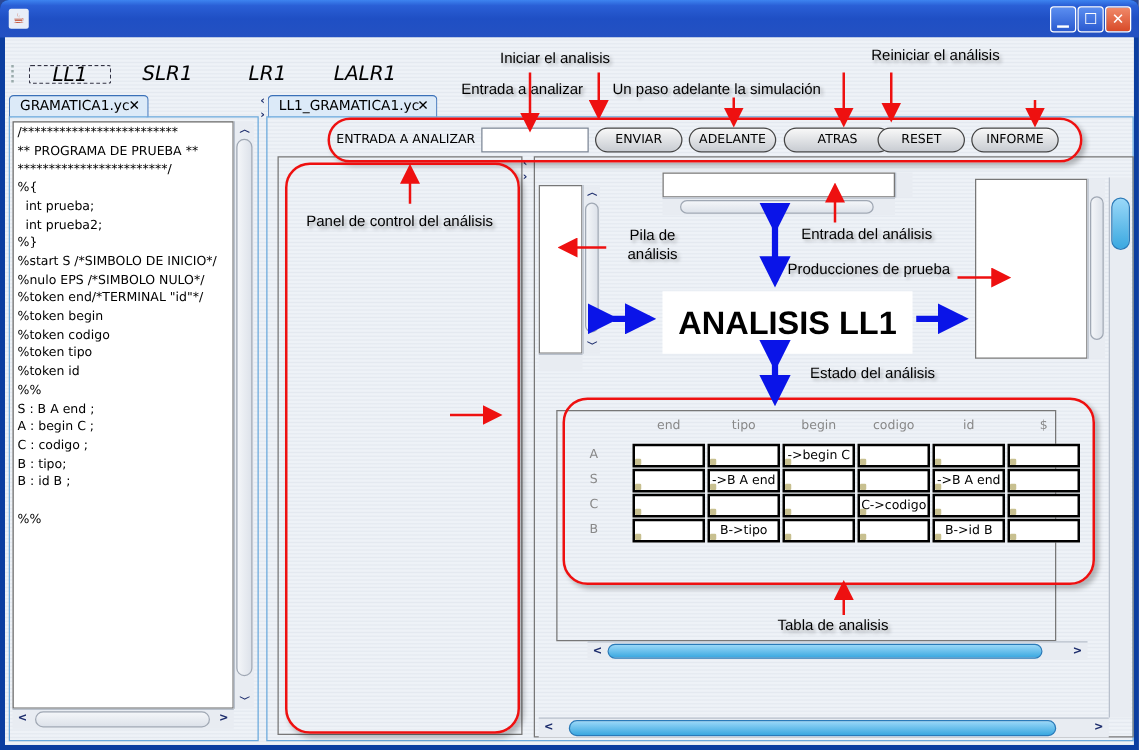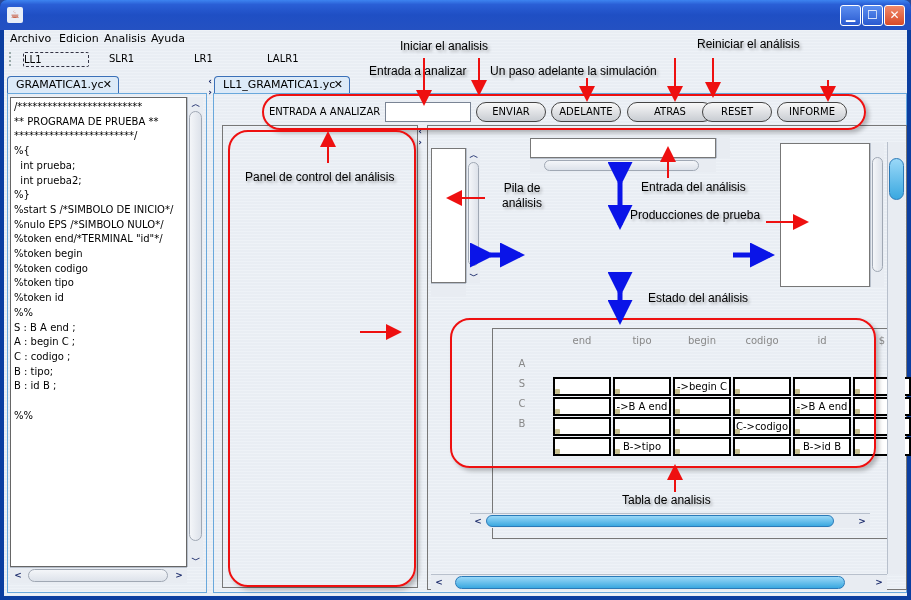--- a/index.html
+++ b/index.html
@@ -8,21 +8,21 @@
   .titlebar { position: absolute; left: 0; top: 0; width: 911px; height: 30px; background: linear-gradient(#3d84f0 0%, #2a5fd6 15%, #1f4fc4 50%, #2451c2 100%); border-radius: 7px 7px 0 0; }
   .titlebar .appicon { position: absolute; left: 7px; top: 7px; width: 16px; height: 16px; background: #e8eef8; border-radius: 2px; font-size: 11px; line-height: 16px; text-align: center; color: #c04020; }
   .wbtn { position: absolute; top: 5px; width: 21px; height: 21px; border: 1px solid #fff; border-radius: 3px; background: linear-gradient(#5b8ef0, #2a5ad0); color: #fff; text-align: center; line-height: 19px; font-weight: bold; font-size: 12px; }
   .wbtn.close { background: linear-gradient(#f08a6a, #d84a28); }
   .client { position: absolute; left: 4px; top: 30px; width: 903px; height: 566px; background: #eef2f7;
     background-image: repeating-linear-gradient(#eef2f7 0px, #eef2f7 1px, #e4e9f0 2px, #eef2f7 3px); }
   .menubar { position: absolute; left: 0; top: 0; width: 903px; height: 18px; }
   .menu-item { position: absolute; top: 2px; font-size: 11px; color: #000; }
   .toolbar { position: absolute; left: 0; top: 20px; width: 903px; height: 20px; }
   .grip { position: absolute; left: 5px; top: 2px; width: 3px; height: 14px; border-left: 2px dotted #9aa; }
-  .tb-btn { position: absolute; top: 2px; height: 15px; font-size: 10px; line-height: 14px; color: #000; }
+  .tb-btn { position: absolute; top: 2px; height: 15px; font-size: 16px; text-align: center; line-height: 14px; color: #000; font-style: italic; }
   .tb-btn.sel { border: 1px dashed #334; border-radius: 2px; }
   .tab { position: absolute; height: 18px; background: #dceaf8; border: 1px solid #3a70b8; border-bottom: none; border-radius: 4px 4px 0 0; font-size: 11px; line-height: 16px; padding-left: 8px; }
   .tab .x { position: absolute; right: 6px; top: 0; font-size: 11px; }
   .panel-border { position: absolute; border: 1px solid #69a8dc; }
   .editor { position: absolute; background: #fff; border: 1px solid #666; font-family: "DejaVu Sans", sans-serif; font-size: 10px; line-height: 14.7px; padding: 2px 0 0 3px; white-space: pre; color: #000; overflow: hidden; }
   .vscroll { position: absolute; background: #e8ecf2; border-left: 1px solid #b8c0cc; }
   .hscroll { position: absolute; background: #e8ecf2; border-top: 1px solid #b8c0cc; }
   .thumb-v { position: absolute; left: 1px; right: 1px; border: 1px solid #a0a8b4; border-radius: 8px; background: linear-gradient(90deg, #f4f6f9, #dde2ea); }
   .thumb-h { position: absolute; top: 1px; bottom: 1px; border: 1px solid #a0a8b4; border-radius: 8px; background: linear-gradient(#f4f6f9, #dde2ea); }
   .thumb-blue { background: linear-gradient(#9ad8f8, #3aa8e0); border-color: #2a7ab8; }
@@ -31,43 +31,37 @@
   .input-box { position: absolute; background: #fff; border: 1px solid #7a8494; }
   .pill { position: absolute; height: 20px; border: 1px solid #444; border-radius: 10px; background: linear-gradient(#f8f8f8, #c8ccd2); font-size: 10px; text-align: center; line-height: 18px; color: #000; }
   .box { position: absolute; border: 1px solid #777; }
   .white { background: #fff; }
   .annot { position: absolute; font-family: "Liberation Sans", sans-serif; font-size: 12px; color: #000; text-shadow: 2px 2px 3px rgba(0,0,0,0.3); white-space: nowrap; }
   .annot.center { text-align: center; white-space: normal; line-height: 15px; }
   .redbox { position: absolute; border: 2px solid #ee1010; border-radius: 20px; box-shadow: 3px 3px 4px rgba(0,0,0,0.25); }
   .big-title { position: absolute; background: #fff; font-family: "Liberation Sans", sans-serif; font-weight: bold; font-size: 26px; text-align: center; color: #000; }
   .th { position: absolute; font-size: 10px; color: #888; text-align: center; }
   .rh { position: absolute; font-size: 10px; color: #888; text-align: center; }
-  .cell { position: absolute; height: 19px; background: #fff; border: 2px solid #000; font-size: 10px; text-align: center; line-height: 15px; color: #000; margin-top: 22px; }
+  .cell { position: absolute; height: 19px; background: #fff; border: 2px solid #000; font-size: 10px; text-align: center; line-height: 15px; color: #000; }
   .cell .lock { position: absolute; left: 0; bottom: 0; width: 5px; height: 5px; background: #c8c090; border-radius: 1px; }
   svg.overlay { position: absolute; left: 0; top: 0; pointer-events: none; }
 </style>
 </head>
 <body>
 
 <div class="window">
   <div class="titlebar">
     <div class="appicon">☕</div>
     <div class="wbtn" style="left:840px">▁</div>
     <div class="wbtn" style="left:862px">☐</div>
     <div class="wbtn close" style="left:884px">✕</div>
   </div>
 
   <div class="client">
 
-    <div class="menubar">
-      <span class="menu-item" style="left:6px">Archivo</span>
-      <span class="menu-item" style="left:55px">Edicion</span>
-      <span class="menu-item" style="left:100px">Analisis</span>
-      <span class="menu-item" style="left:147px">Ayuda</span>
-    </div>
 
     <div class="toolbar">
       <div class="grip"></div>
       <div class="tb-btn sel" style="left:19px;width:66px">LL1</div>
       <div class="tb-btn" style="left:105px;width:50px">SLR1</div>
       <div class="tb-btn" style="left:190px;width:40px">LR1</div>
       <div class="tb-btn" style="left:263px;width:50px">LALR1</div>
     </div>
 
     <div class="tab" style="left:3px;top:46px;width:112px">
@@ -117,27 +111,28 @@
       <div class="arrow" style="left:1px;bottom:1px;width:12px">﹀</div>
     </div>
     <div class="hscroll" style="left:427px;top:253px;width:35px;height:14px"></div>
 
     <div class="box white" style="left:526px;top:108px;width:186px;height:20px"></div>
     <div class="vscroll" style="left:712px;top:108px;width:14px;height:20px"></div>
     <div class="hscroll" style="left:526px;top:128px;width:186px;height:14px">
       <div class="thumb-h" style="left:14px;width:155px"></div>
     </div>
 
+    <div class="big-title" style="left:526px;top:203px;width:200px;height:50px;line-height:50px">ANALISIS LL1</div>
 
     <div class="box white" style="left:776px;top:113px;width:90px;height:144px"></div>
     <div class="vscroll" style="left:866px;top:113px;width:14px;height:144px">
       <div class="thumb-v" style="top:14px;height:115px"></div>
     </div>
 
-    <div class="box" style="left:488px;top:298px;width:400px;height:211px">
+    <div class="box" style="left:441px;top:298px;width:400px;height:185px">
       <div id="table-content">
           <div class="th" style="left: 60px; top: 6px; width: 58px;">end</div>
           <div class="th" style="left: 120px; top: 6px; width: 58px;">tipo</div>
           <div class="th" style="left: 180px; top: 6px; width: 58px;">begin</div>
           <div class="th" style="left: 240px; top: 6px; width: 58px;">codigo</div>
           <div class="th" style="left: 300px; top: 6px; width: 58px;">id</div>
           <div class="th" style="left: 360px; top: 6px; width: 58px;">$</div>
           <div class="rh" style="left: 0px; top: 29px; width: 58px;">A</div>
           <div class="cell" style="left: 60px; top: 26px; width: 58px;"><span class="lock"></span><span></span></div>
           <div class="cell" style="left: 120px; top: 26px; width: 58px;"><span class="lock"></span><span></span></div>

